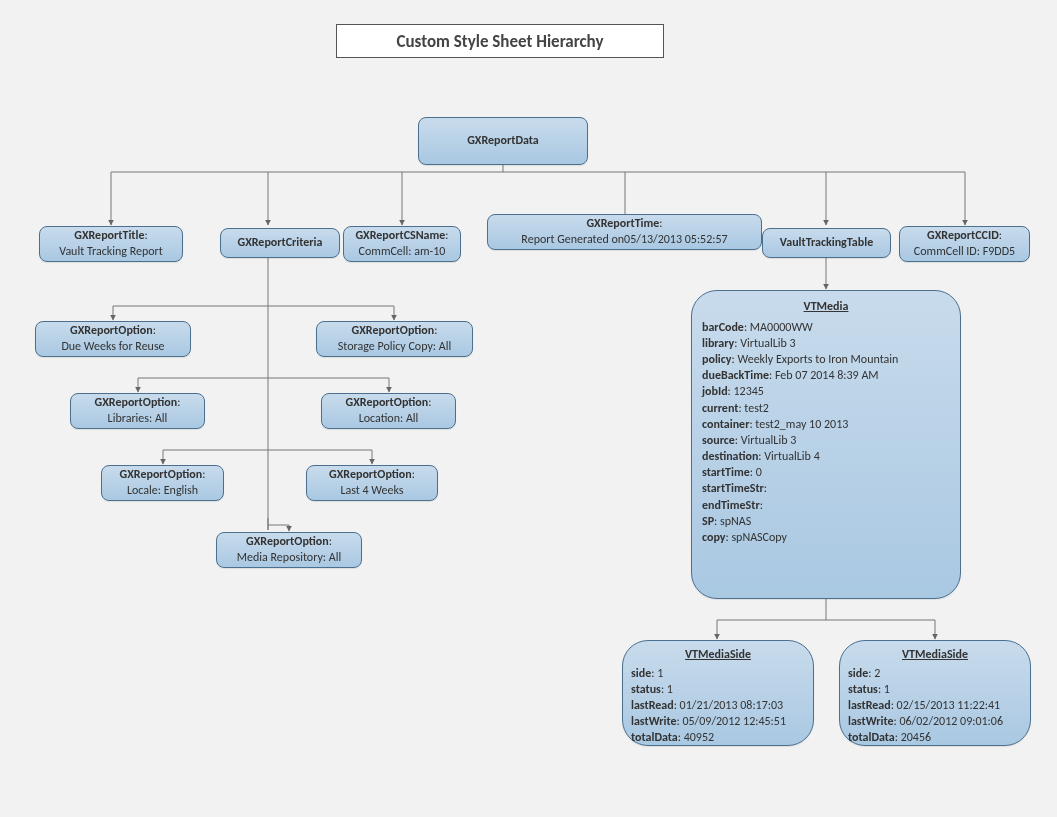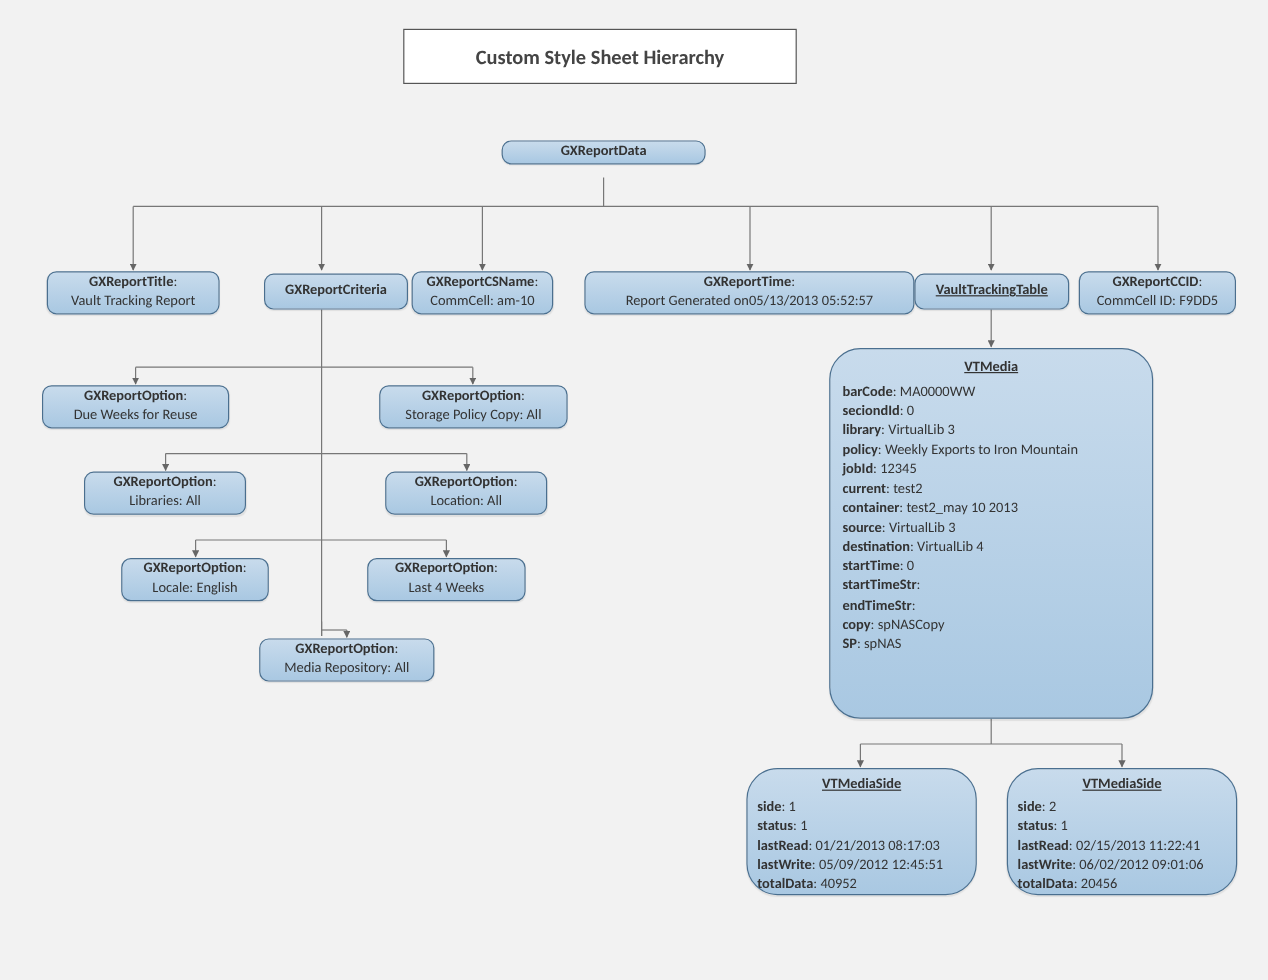--- a/index.html
+++ b/index.html
@@ -13,21 +13,21 @@
     width: 1057px;
     height: 817px;
     position: relative;
     overflow: hidden;
   }
   .title-box {
     position: absolute;
     left: 336px;
     top: 24px;
     width: 328px;
-    height: 46px;
+    height: 34px;
     border: 1px solid #555;
     background: #fff;
     display: flex;
     align-items: center;
     justify-content: center;
     font-size: 17px;
     font-weight: bold;
     color: #444;
   }
   .node {
@@ -99,44 +99,44 @@
 
     <line x1="826" y1="599" x2="826" y2="620"></line>
     <line x1="717" y1="620" x2="935" y2="620"></line>
     <line x1="717" y1="620" x2="717" y2="639" marker-end="url(#arr)"></line>
     <line x1="935" y1="620" x2="935" y2="639" marker-end="url(#arr)"></line>
   </g>
 </svg>
 
 <div class="title-box">Custom Style Sheet Hierarchy</div>
 
-<div class="node" style="left:418px; top:117px; width:170px; height:20px;">
+<div class="node" style="left:418px; top:117px; width:170px; height:48px;">
   <span class="strong">GXReportData</span>
 </div>
 
 <div class="node" style="left:39px; top:226px; width:144px; height:36px;">
   <div><span class="strong">GXReportTitle</span>:</div>
   <div>Vault Tracking Report</div>
 </div>
 
 <div class="node" style="left:220px; top:228px; width:120px; height:30px;">
   <span class="strong">GXReportCriteria</span>
 </div>
 
 <div class="node" style="left:343px; top:226px; width:118px; height:36px;">
   <div><span class="strong">GXReportCSName</span>:</div>
   <div>CommCell: am-10</div>
 </div>
 
-<div class="node" style="left:487px; top:226px; width:275px; height:36px;">
+<div class="node" style="left:487px; top:214px; width:275px; height:36px;">
   <div><span class="strong">GXReportTime</span>:</div>
   <div>Report Generated on05/13/2013 05:52:57</div>
 </div>
 
-<div class="node" style="left:762px; top:228px; width:129px; height:30px;text-decoration:underline;">
+<div class="node" style="left:762px; top:228px; width:129px; height:30px;">
   <span class="strong">VaultTrackingTable</span>
 </div>
 
 <div class="node" style="left:899px; top:226px; width:131px; height:36px;">
   <div><span class="strong">GXReportCCID</span>:</div>
   <div>CommCell ID: F9DD5</div>
 </div>
 
 <div class="node" style="left:35px; top:321px; width:156px; height:36px;">
   <div><span class="strong">GXReportOption</span>:</div>
@@ -166,33 +166,33 @@
 </div>
 
 <div class="node" style="left:216px; top:532px; width:146px; height:36px;">
   <div><span class="strong">GXReportOption</span>:</div>
   <div>Media Repository: All</div>
 </div>
 
 <div class="node left" id="vtmedia" style="left:691px; top:290px; width:270px; height:309px; justify-content:flex-start; padding:8px 10px;">
   <div style="text-align:center; font-weight:bold; text-decoration:underline; margin-bottom:4px;">VTMedia</div>
 <div style="line-height: 1.35;"><span class="strong">barCode</span><span>: MA0000WW</span></div>
-    <div style="line-height: 1.35;"><span class="strong">seciondId</span><span>: 0</span></div>
     <div style="line-height: 1.35;"><span class="strong">library</span><span>: VirtualLib 3</span></div>
     <div style="line-height: 1.35;"><span class="strong">policy</span><span>: Weekly Exports to Iron Mountain</span></div>
+    <div style="line-height: 1.35;"><span class="strong">dueBackTime</span><span>: Feb 07 2014 8:39 AM</span></div>
     <div style="line-height: 1.35;"><span class="strong">jobId</span><span>: 12345</span></div>
     <div style="line-height: 1.35;"><span class="strong">current</span><span>: test2</span></div>
     <div style="line-height: 1.35;"><span class="strong">container</span><span>: test2_may 10 2013</span></div>
     <div style="line-height: 1.35;"><span class="strong">source</span><span>: VirtualLib 3</span></div>
     <div style="line-height: 1.35;"><span class="strong">destination</span><span>: VirtualLib 4</span></div>
     <div style="line-height: 1.35;"><span class="strong">startTime</span><span>: 0</span></div>
     <div style="line-height: 1.35;"><span class="strong">startTimeStr</span><span>: </span></div>
     <div style="line-height: 1.35;"><span class="strong">endTimeStr</span><span>: </span></div>
+    <div style="line-height: 1.35;"><span class="strong">SP</span><span>: spNAS</span></div>
     <div style="line-height: 1.35;"><span class="strong">copy</span><span>: spNASCopy</span></div>
-    <div style="line-height: 1.35;"><span class="strong">SP</span><span>: spNAS</span></div>
   </div>
 
 <div class="node left vtside" id="vtside0" style="left:622px; top:640px; width:192px; height:106px; justify-content:flex-start; padding:6px 8px;">
   <div style="text-align:center; font-weight:bold; text-decoration:underline; margin-bottom:2px;">VTMediaSide</div>
 <div style="line-height: 1.35;"><span class="strong">side</span><span>: 1</span></div>
     <div style="line-height: 1.35;"><span class="strong">status</span><span>: 1</span></div>
     <div style="line-height: 1.35;"><span class="strong">lastRead</span><span>: 01/21/2013 08:17:03</span></div>
     <div style="line-height: 1.35;"><span class="strong">lastWrite</span><span>: 05/09/2012 12:45:51</span></div>
     <div style="line-height: 1.35;"><span class="strong">totalData</span><span>: 40952</span></div>
   </div>

